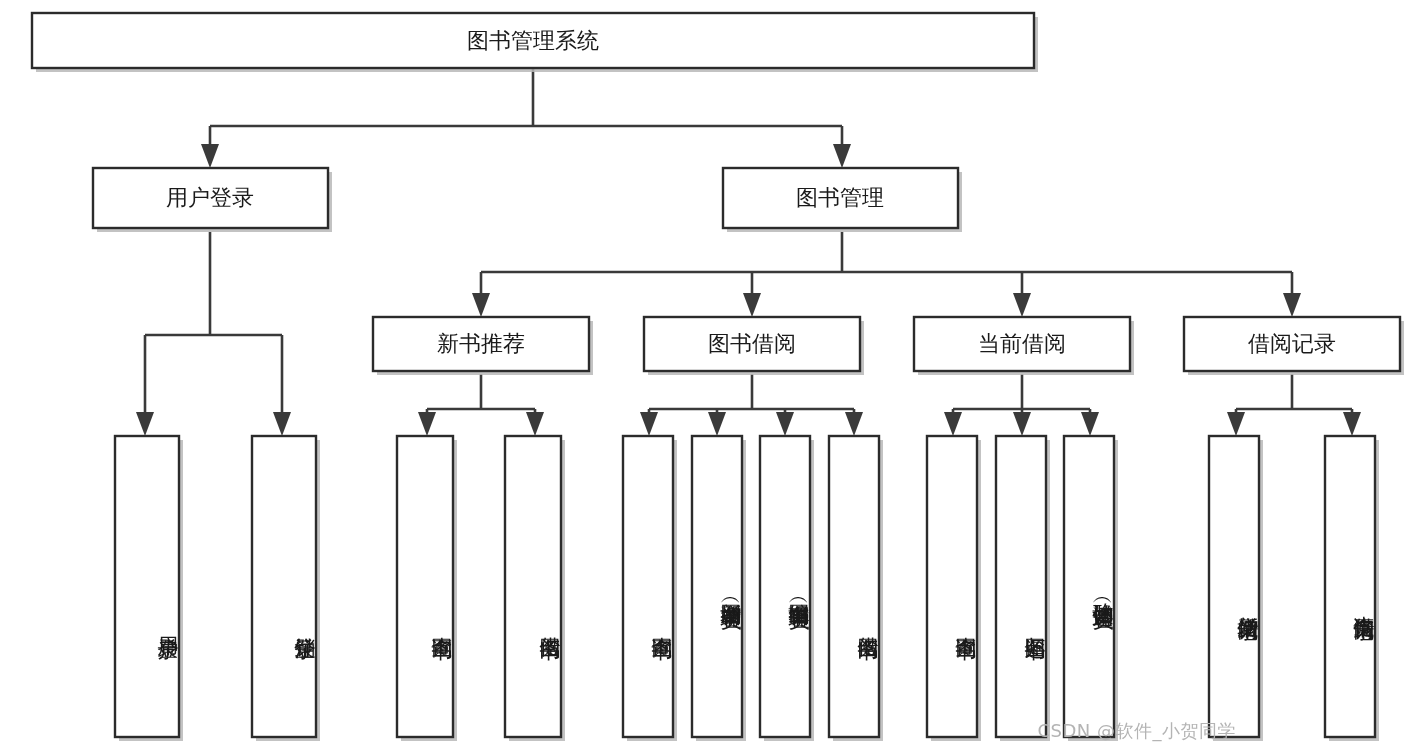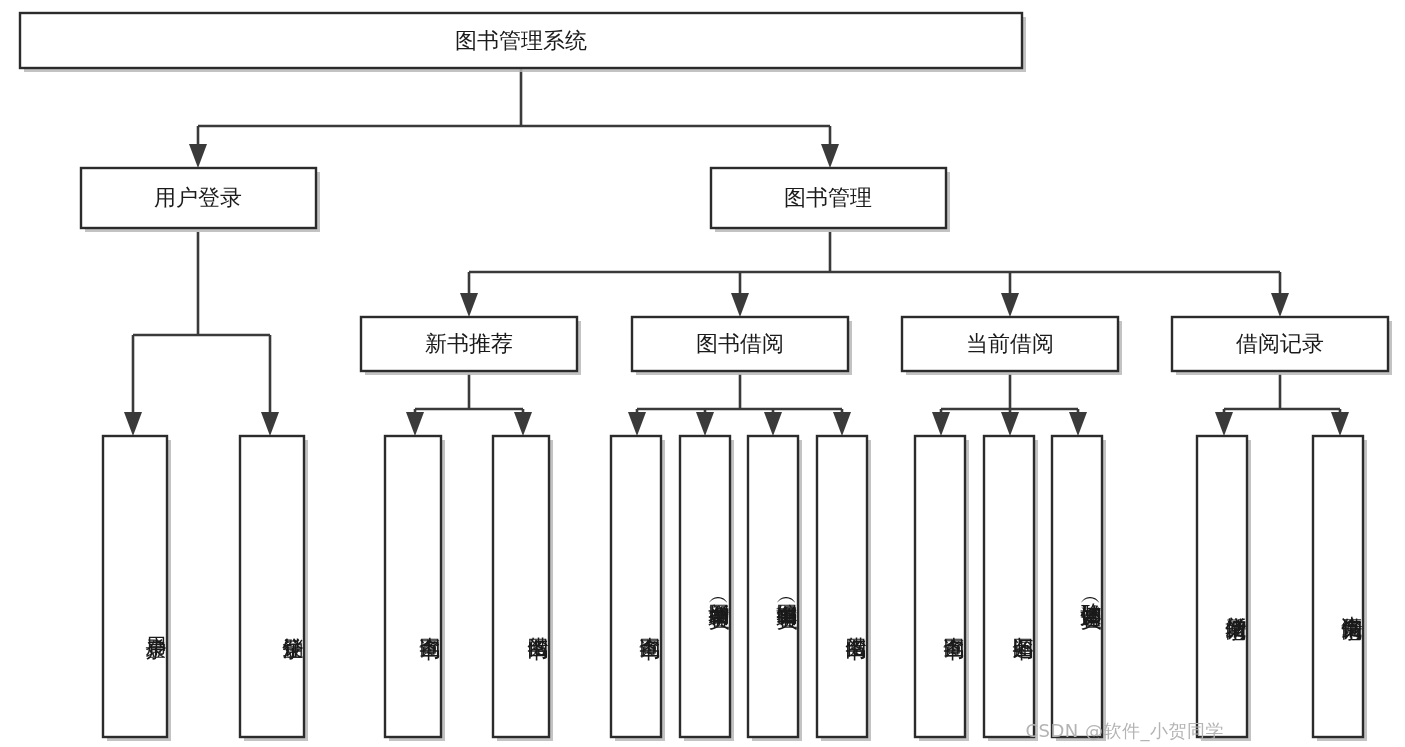--- a/index.html
+++ b/index.html
@@ -13,20 +13,21 @@
     width: 1405px;
     height: 747px;
     overflow: hidden;
     position: relative;
   }
   #diagram-root {
     position: relative;
     width: 1232px;
     height: 747px;
     background: #ffffff;
+    margin-left: 12px;
   }
   svg.chart-svg {
     position: absolute;
     left: 0;
     top: 0;
     width: 1405px;
     height: 747px;
     display: block;
   }
   .node-rect {

